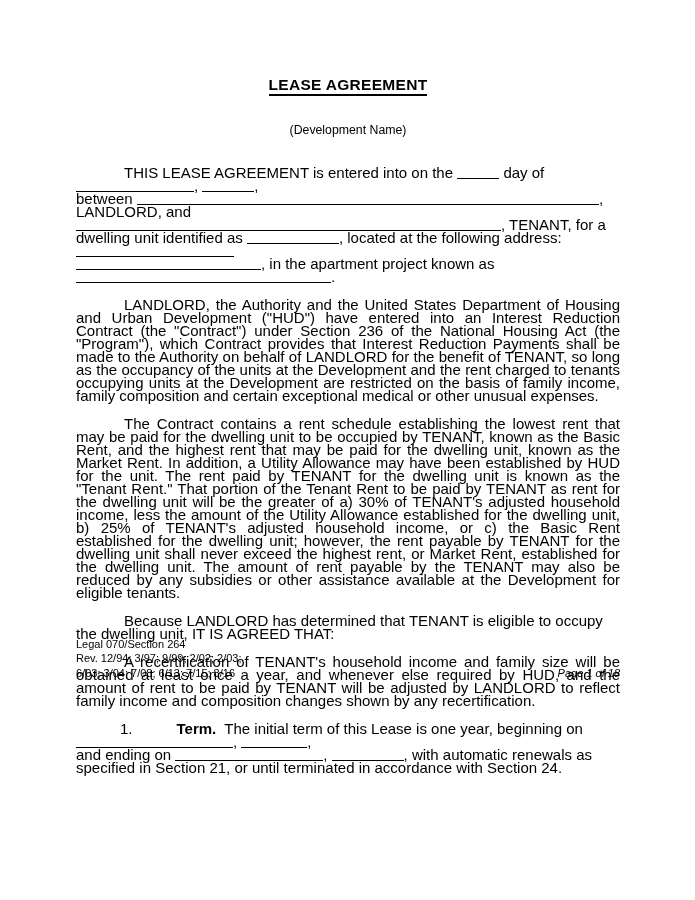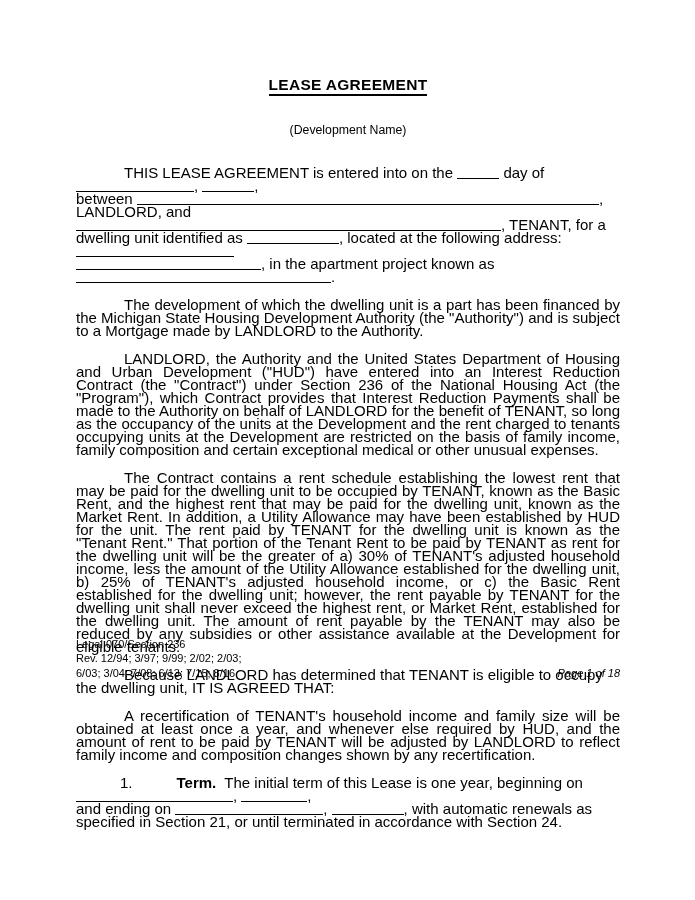--- a/index.html
+++ b/index.html
@@ -109,38 +109,37 @@
 <div class="page">
 
   <h1 class="doc-title"><span>LEASE AGREEMENT</span></h1>
 
   <div class="doc-subtitle">(Development Name)</div>
 
   <div class="body-block">
 
     <p class="para nojust"><span class="indent"></span><span>THIS LEASE AGREEMENT is entered into on the</span> <span class="blank b-xs"></span> <span>day of</span> <span class="blank b-lg"></span>, <span class="blank b-sm"></span>,<br><span>between</span> <span class="blank b-between"></span>,<br><span>LANDLORD, and</span> <span class="blank b-tenant"></span><span>, TENANT, for a</span><br><span>dwelling unit identified as</span> <span class="blank b-unit"></span><span>, located at the following address:</span> <span class="blank b-addr"></span><br><span class="blank b-left"></span><span>, in the apartment project known as</span> <span class="blank b-proj"></span><span>.</span></p>
 
-    <p class="para"><span class="indent"></span><span>The development of which the dwelling unit is a part has been financed by the Michigan State Housing Development Authority (the "Authority") and is subject to a Mortgage made by LANDLORD to the Authority.</span></p>
 
     <p class="para"><span class="indent"></span><span>LANDLORD, the Authority and the United States Department of Housing and Urban Development ("HUD") have entered into an Interest Reduction Contract (the "Contract") under Section 236 of the National Housing Act (the "Program"), which Contract provides that Interest Reduction Payments shall be made to the Authority on behalf of LANDLORD for the benefit of TENANT, so long as the occupancy of the units at the Development and the rent charged to tenants occupying units at the Development are restricted on the basis of family income, family composition and certain exceptional medical or other unusual expenses.</span></p>
 
     <p class="para"><span class="indent"></span><span>The Contract contains a rent schedule establishing the lowest rent that may be paid for the dwelling unit to be occupied by TENANT, known as the Basic Rent, and the highest rent that may be paid for the dwelling unit, known as the Market Rent.  In addition, a Utility Allowance may have been established by HUD for the unit.  The rent paid by TENANT for the dwelling unit is known as the "Tenant Rent."   That portion of the Tenant Rent to be paid by TENANT as rent for the dwelling unit will be the greater of a) 30% of TENANT's adjusted household income, less the amount of the Utility Allowance established for the dwelling unit, b) 25% of TENANT's adjusted household income, or c) the Basic Rent established for the dwelling unit; however, the rent payable by TENANT for the dwelling unit shall never exceed the highest rent, or Market Rent, established for the dwelling unit.  The amount of rent payable by the TENANT may also be reduced by any subsidies or other assistance available at the Development for eligible tenants.</span></p>
 
     <p class="para nojust"><span class="indent"></span><span>Because LANDLORD has determined that TENANT is eligible to occupy the dwelling unit, IT IS AGREED THAT:</span></p>
 
     <p class="para"><span class="indent"></span><span>A recertification of TENANT's household income and family size will be obtained at least once a year, and whenever else required by HUD, and the amount of rent to be paid by TENANT will be adjusted by LANDLORD to reflect family income and composition changes shown by any recertification.</span></p>
 
     <p class="para nojust"><span class="indent-sm"></span><span>1.</span><span class="tabgap"></span><span class="bold">Term.</span>&nbsp; <span>The initial term of this Lease is one year, beginning on</span> <span class="blank b-term-date"></span>, <span class="blank b-term-yr"></span>,<br><span>and ending on</span> <span class="blank b-end-date"></span>, <span class="blank b-end-yr"></span><span>, with automatic renewals as specified in Section 21, or until terminated in accordance with Section 24.</span></p>
 
   </div>
 
   <div class="footer">
     <div class="footer-row">
       <div class="footer-left">
-        <div>Legal 070/Section 236</div>
+        <div>Legal 070/Section 264</div>
         <div>Rev. 12/94; 3/97; 9/99; 2/02; 2/03;</div>
         <div>6/03; 3/04; 7/08; 6/13; 7/15; 8/16</div>
       </div>
       <div class="footer-page">Page 1 of 18</div>
     </div>
   </div>
 
 </div>
 
 </body></html>

